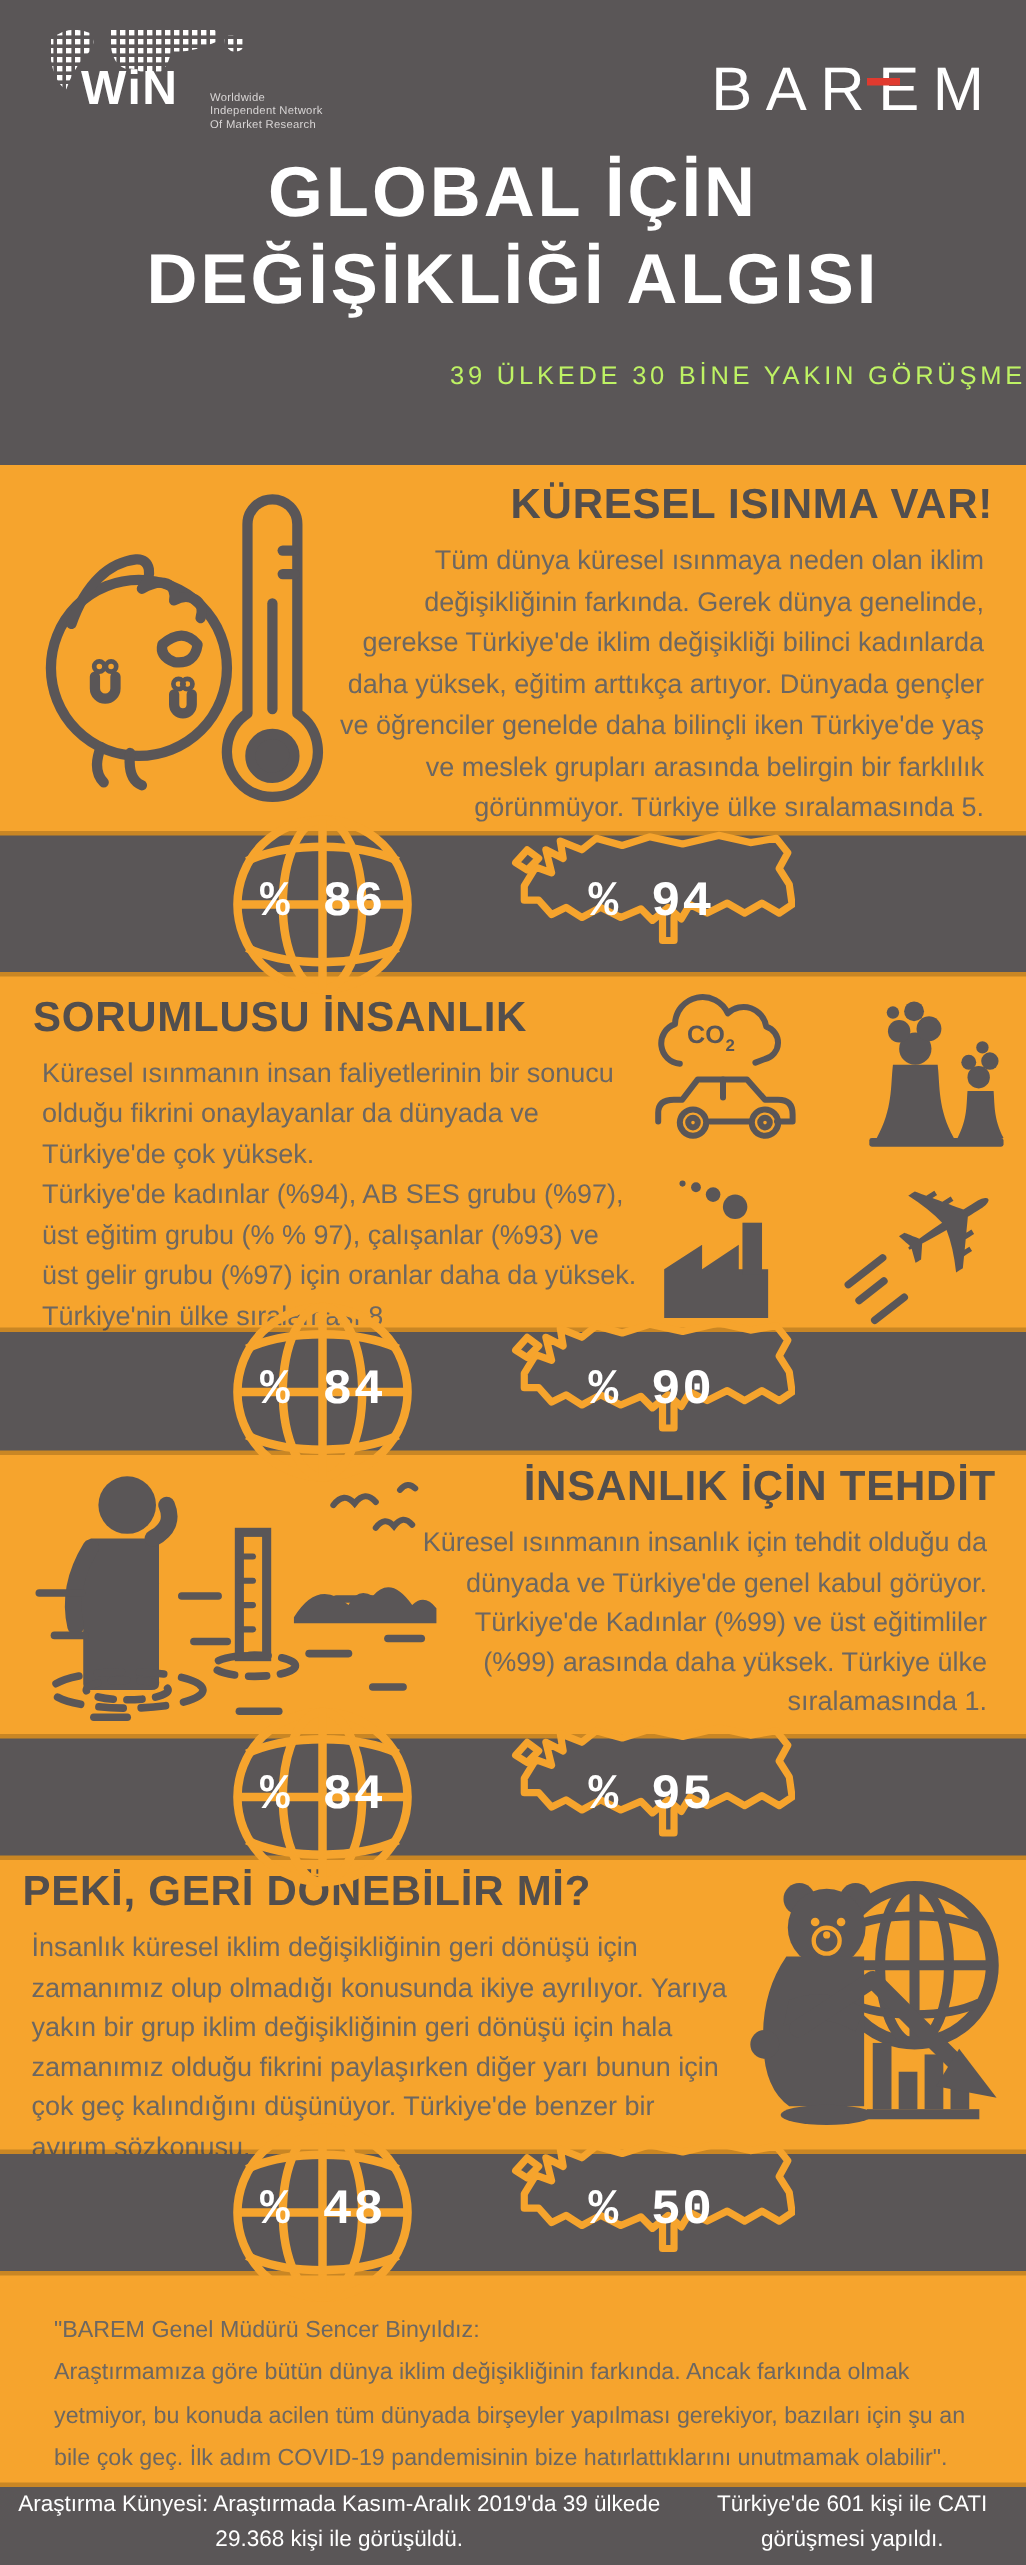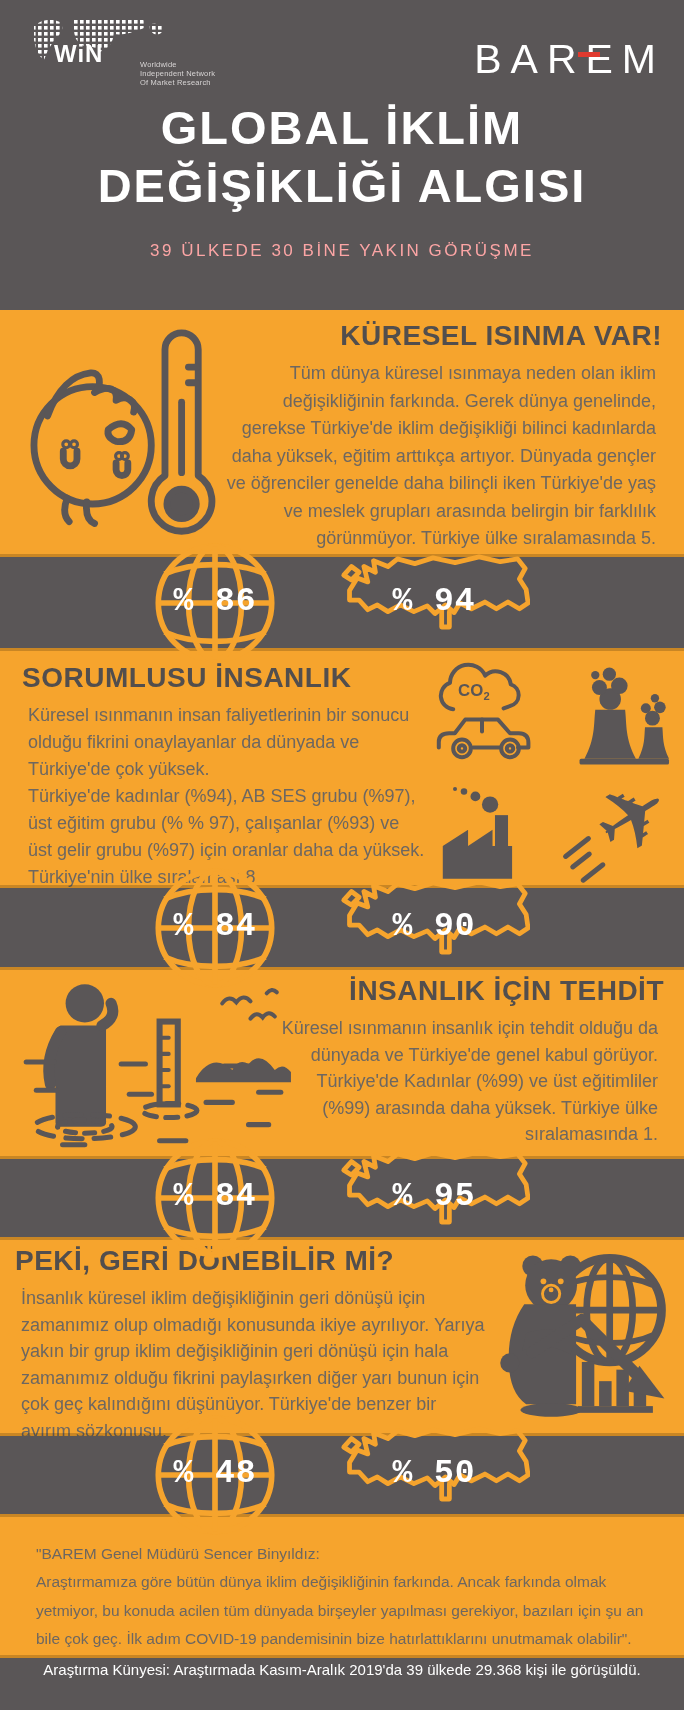--- a/index.html
+++ b/index.html
@@ -10,27 +10,27 @@
     --red:#E03A2F;
   }
   *{box-sizing:border-box}
   html,body{margin:0;padding:0;background:#ffffff;font-family:"Liberation Sans",sans-serif;}
   .page{width:684px;height:1710px;position:relative;overflow:hidden;background:var(--orange);}
 
   
   .header{position:relative;height:310px;background:var(--gray);color:#fff;}
   .win-logo{position:absolute;left:26px;top:14px;width:230px;height:94px;}
   .win-map{position:absolute;left:0;top:0;width:150px;height:62px;}
-  .win-acronym{position:absolute;left:28px;top:26px;font-size:24px;font-weight:bold;letter-spacing:1px;color:#fff;}
+  .win-acronym{position:absolute;left:28px;top:26px;font-size:32px;font-weight:bold;letter-spacing:1px;color:#fff;}
   .win-tagline{position:absolute;left:114px;top:46px;font-size:7.5px;line-height:9px;color:#d8d5d5;letter-spacing:.2px;}
   .barem-logo{position:absolute;right:28px;top:36px;display:flex;color:#fff;font-size:41px;font-weight:400;letter-spacing:0;}
   .barem-logo span{display:inline-block;margin-left:9px;position:relative;}
   .barem-dash{position:absolute;left:-7px;top:16px;width:22px;height:5px;background:var(--red);}
   .title{position:absolute;left:0;right:0;top:99px;text-align:center;font-weight:bold;font-size:47px;line-height:58px;letter-spacing:2px;color:#fff;}
-  .subtitle{position:absolute;left:0;right:0;top:241px;text-align:center;font-size:17px;letter-spacing:2.5px;color:#fca5a5;}
+  .subtitle{position:absolute;left:0;right:0;top:241px;text-align:right;font-size:17px;letter-spacing:2.5px;color:#bef264;}
 
   
   .sec{position:relative;background:var(--orange);}
   .sec-h{margin:0 0 8px 0;font-size:28px;font-weight:bold;color:var(--ink);letter-spacing:.5px;}
   .sec-p{margin:6px;font-size:18px;line-height:27.5px;color:var(--body);white-space:pre-line;}
 
   .sec1{height:247px;}
   .sec1 .sec-text{position:absolute;right:22px;top:10px;width:452px;text-align:right;}
   .melt-icon{position:absolute;left:22px;top:16px;width:196px;height:220px;}
 
@@ -125,21 +125,21 @@
 
     <div class="barem-logo">
       <span>B</span>
       <span>A</span>
       <span>R</span>
       <span><i class="barem-dash"></i><b style="font-weight:400">E</b></span>
       <span>M</span>
     </div>
 
     <div class="title">
-      <div>GLOBAL İKLİM</div>
+      <div>GLOBAL İÇİN</div>
       <div>DEĞİŞİKLİĞİ ALGISI</div>
     </div>
     <div class="subtitle">39 ÜLKEDE 30 BİNE YAKIN GÖRÜŞME</div>
   </header>
 
   <section class="sec sec1">
     <svg class="melt-icon" viewBox="0 0 200 225">
       <g fill="none" stroke="#5A5657" stroke-width="7" stroke-linecap="round" stroke-linejoin="round">
         <circle cx="72" cy="122" r="60"></circle>
         <path d="M26,92 C36,64 52,50 70,48 C80,47 82,60 74,68 C88,60 98,64 96,76 C106,70 118,76 114,88"></path>
@@ -368,15 +368,16 @@
 
   <section class="quote">
     <p class="quote-inner">
       <span>"BAREM Genel Müdürü Sencer Binyıldız:</span><br>
       <span>Araştırmamıza göre bütün dünya iklim değişikliğinin farkında. Ancak farkında olmak yetmiyor, bu konuda acilen tüm dünyada birşeyler yapılması gerekiyor, bazıları için şu an bile çok geç. İlk adım COVID-19 pandemisinin bize hatırlattıklarını unutmamak olabilir".</span>
     </p>
   </section>
 
   <footer class="footer">
     <div>Araştırma Künyesi: Araştırmada Kasım-Aralık 2019'da 39 ülkede 29.368 kişi ile görüşüldü.</div>
+    <div>Türkiye'de 601 kişi ile CATI görüşmesi yapıldı.</div>
   </footer>
 
 </div>
 
 </body></html>

